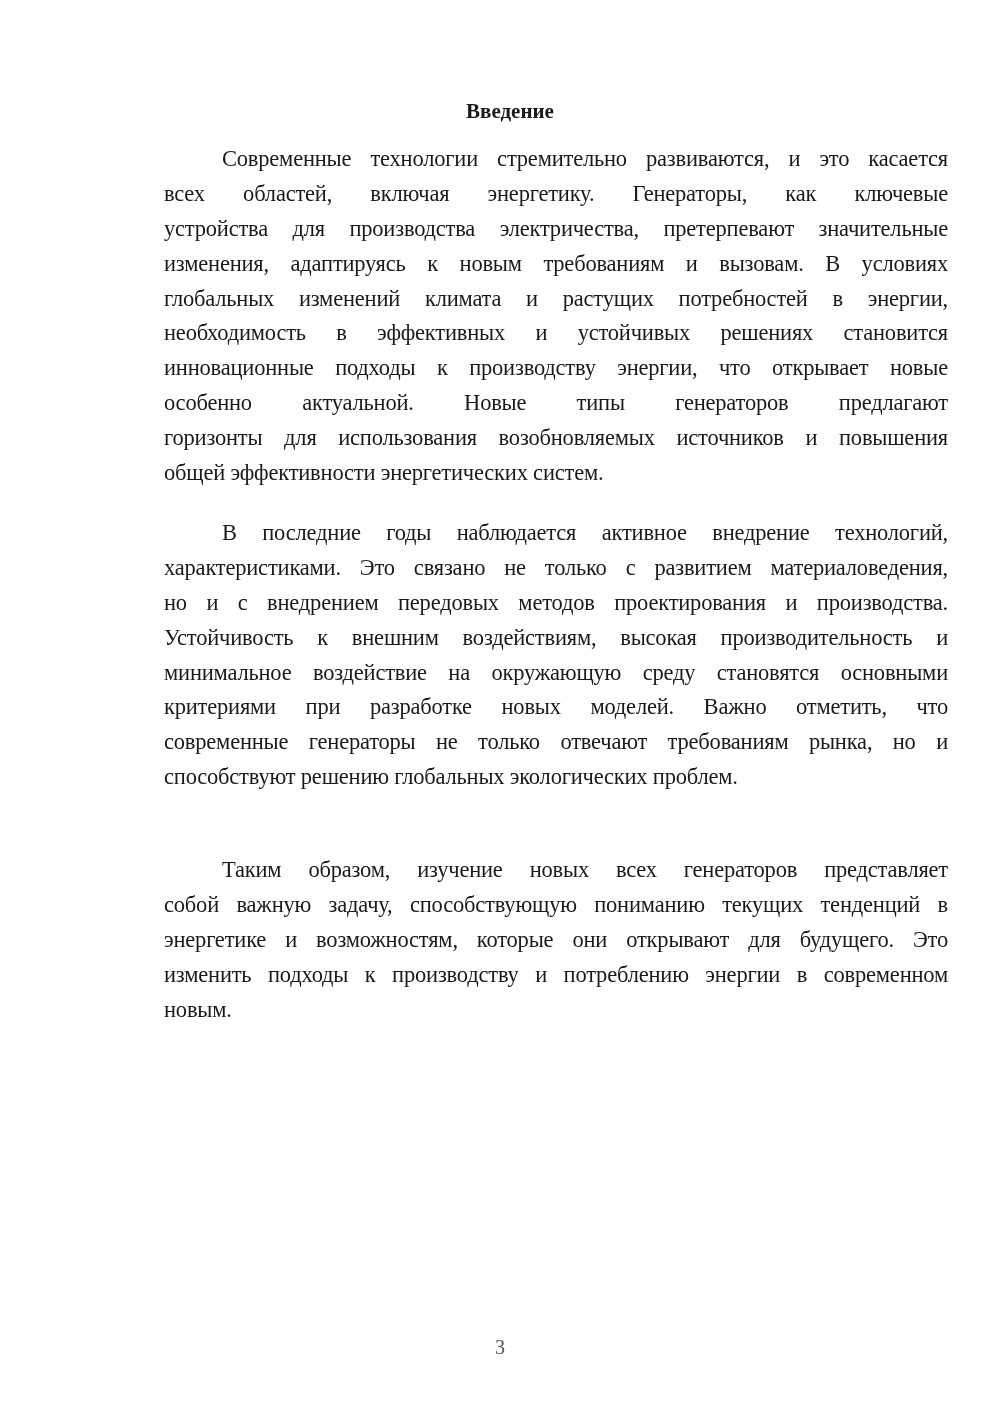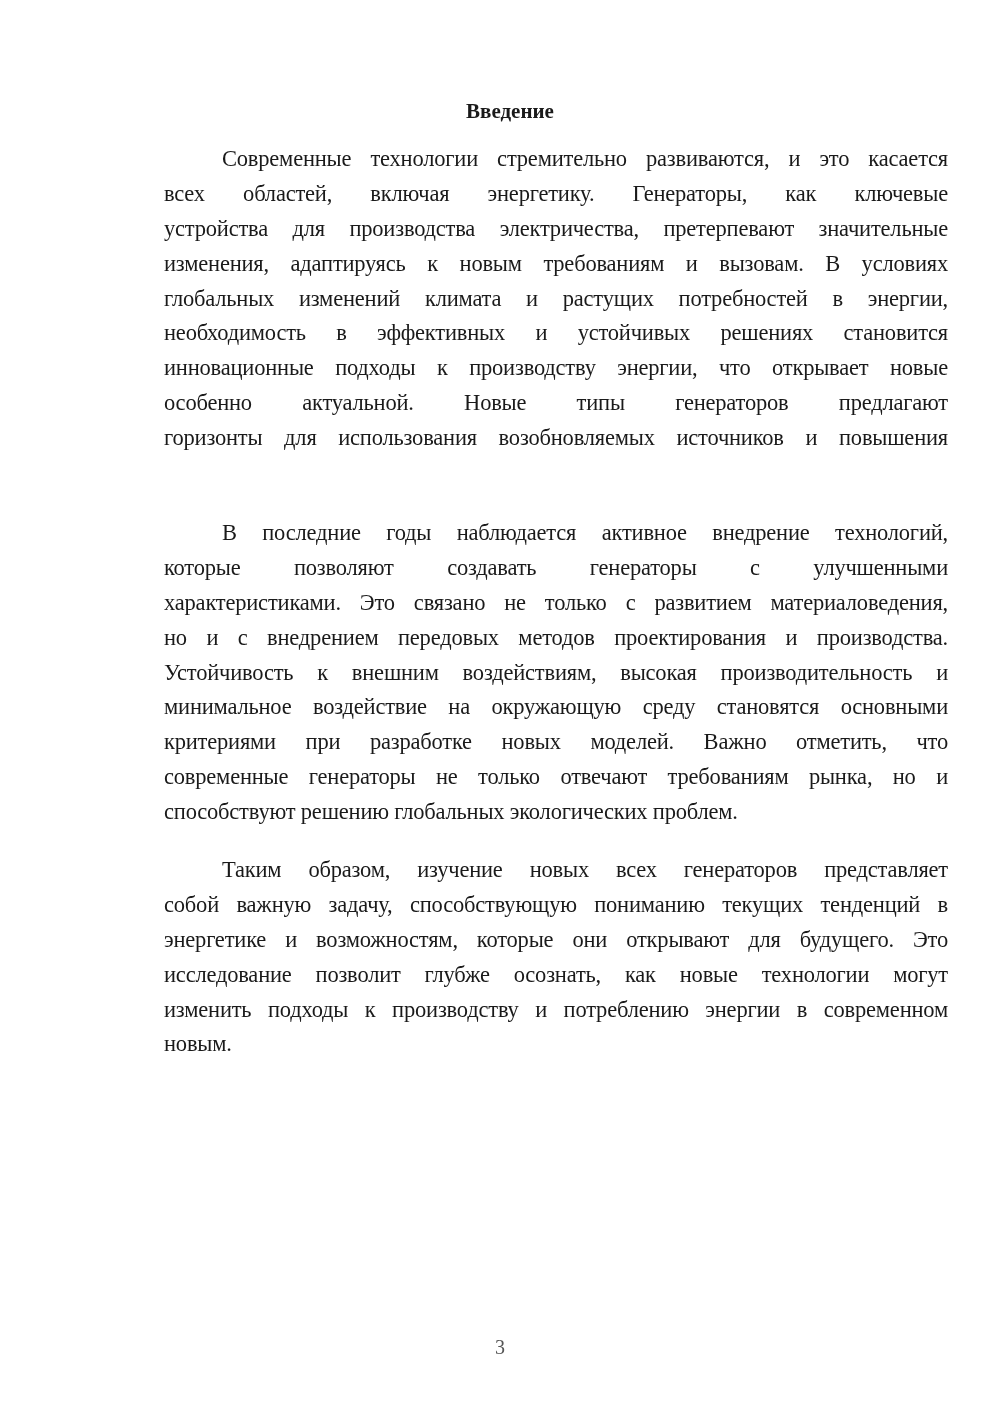--- a/index.html
+++ b/index.html
@@ -42,38 +42,37 @@
   <div class="para p1">
     <span class="line first">Современные технологии стремительно развиваются, и это касается</span>
     <span class="line">всех областей, включая энергетику. Генераторы, как ключевые</span>
     <span class="line">устройства для производства электричества, претерпевают значительные</span>
     <span class="line">изменения, адаптируясь к новым требованиям и вызовам. В условиях</span>
     <span class="line">глобальных изменений климата и растущих потребностей в энергии,</span>
     <span class="line">необходимость в эффективных и устойчивых решениях становится</span>
     <span class="line">инновационные подходы к производству энергии, что открывает новые</span>
     <span class="line">особенно актуальной. Новые типы генераторов предлагают</span>
     <span class="line">горизонты для использования возобновляемых источников и повышения</span>
+    <span class="line last">общей эффективности энергетических систем.</span>
   </div>
 
   <div class="para p2">
     <span class="line first">В последние годы наблюдается активное внедрение технологий,</span>
-    <span class="line">которые позволяют создавать генераторы с улучшенными</span>
     <span class="line">характеристиками. Это связано не только с развитием материаловедения,</span>
     <span class="line">но и с внедрением передовых методов проектирования и производства.</span>
     <span class="line">Устойчивость к внешним воздействиям, высокая производительность и</span>
     <span class="line">минимальное воздействие на окружающую среду становятся основными</span>
     <span class="line">критериями при разработке новых моделей. Важно отметить, что</span>
     <span class="line">современные генераторы не только отвечают требованиям рынка, но и</span>
     <span class="line last">способствуют решению глобальных экологических проблем.</span>
   </div>
 
   <div class="para p3">
     <span class="line first">Таким образом, изучение новых всех генераторов представляет</span>
     <span class="line">собой важную задачу, способствующую пониманию текущих тенденций в</span>
     <span class="line">энергетике и возможностям, которые они открывают для будущего. Это</span>
-    <span class="line">исследование позволит глубже осознать, как новые технологии могут</span>
     <span class="line">изменить подходы к производству и потреблению энергии в современном</span>
     <span class="line last">новым.</span>
   </div>
 
   <div class="page-number">3</div>
 
 </div>
 
 </body></html>

